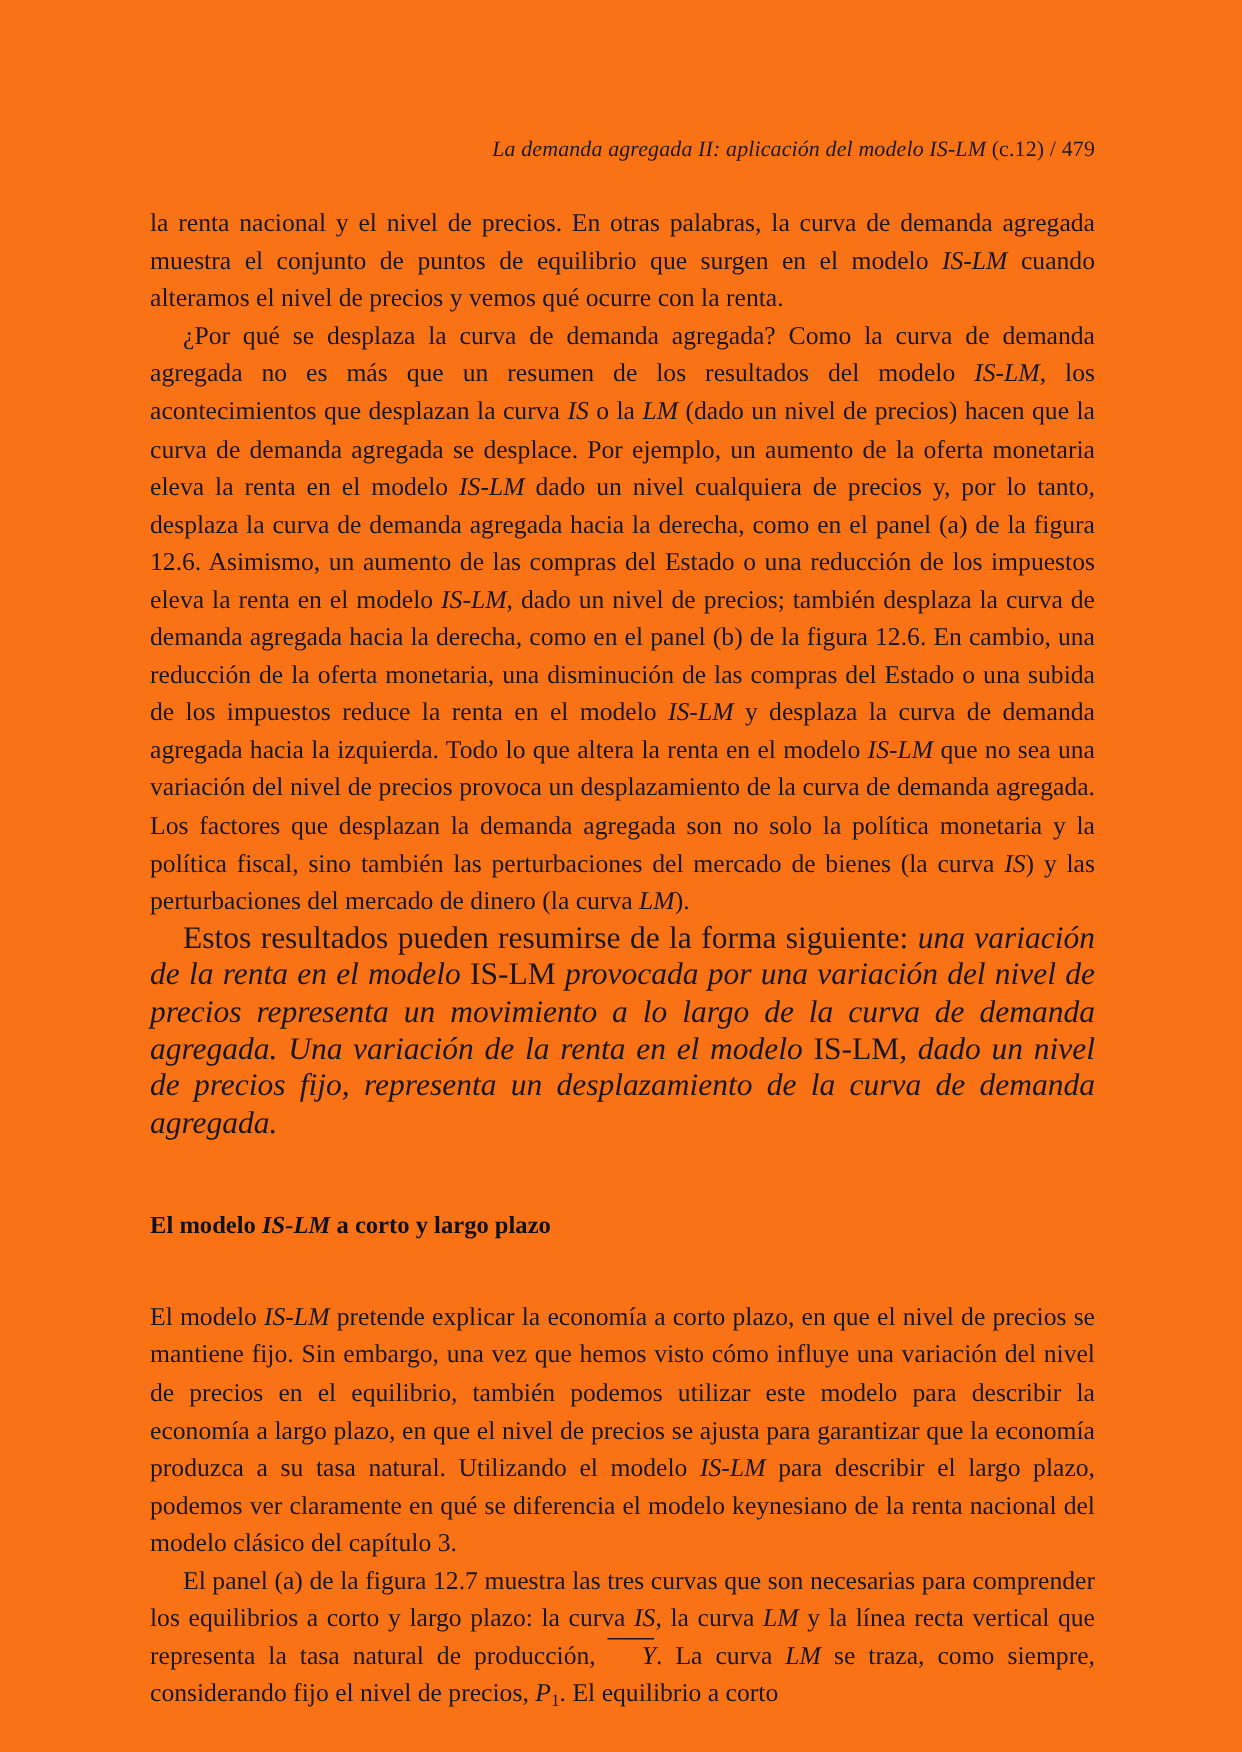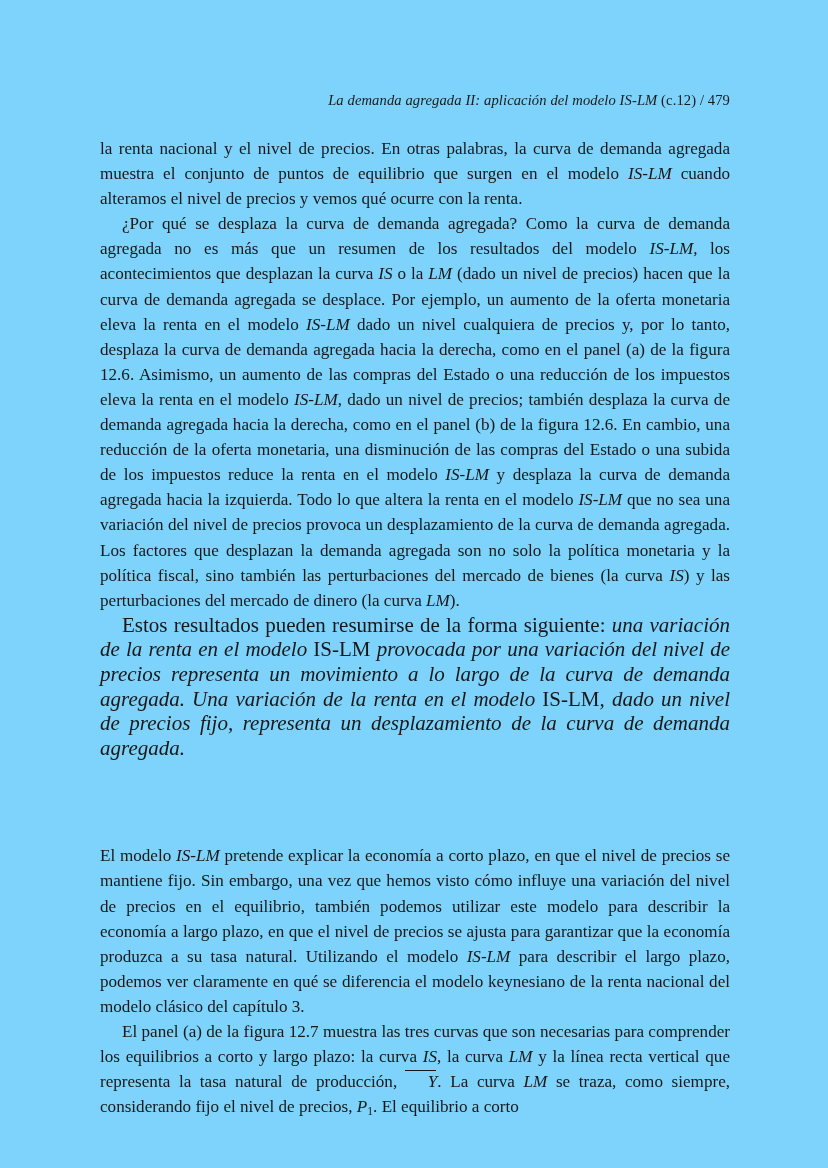--- a/index.html
+++ b/index.html
@@ -8,21 +8,21 @@
     background: #ffffff;
   }
   body {
     font-family: "Liberation Serif", "DejaVu Serif", serif;
     color: #18181a;
   }
   .page {
     position: relative;
     width: 828px;
     height: 1168px;
-    background: #7dd3fc;
+    background: #f97316;
     overflow: hidden;
     box-sizing: border-box;
   }
   .content {
     position: absolute;
     left: 100px;
     top: 0;
     width: 630px;
   }
   .running-head {
@@ -113,20 +113,21 @@
     <div class="body-block">
 
       <p class="para" id="p1"><span>la renta nacional y el nivel de precios. En otras palabras, la curva de demanda agregada muestra el conjunto de puntos de equilibrio que surgen en el modelo </span><span class="it">IS-LM</span><span> cuando alteramos el nivel de precios y vemos qué ocurre con la renta.</span></p>
 
       <p class="para indent" id="p2"><span>¿Por qué se desplaza la curva de demanda agregada? Como la curva de demanda agregada no es más que un resumen de los resultados del modelo </span><span class="it">IS-LM</span><span>, los acontecimientos que desplazan la curva </span><span class="it">IS</span><span> o la </span><span class="it">LM</span><span> (dado un nivel de precios) hacen que la curva de demanda agregada se desplace. Por ejemplo, un aumento de la oferta monetaria eleva la renta en el modelo </span><span class="it">IS-LM</span><span> dado un nivel cualquiera de precios y, por lo tanto, desplaza la curva de demanda agregada hacia la derecha, como en el panel (a) de la figura 12.6. Asimismo, un aumento de las compras del Estado o una reducción de los impuestos eleva la renta en el modelo </span><span class="it">IS-LM</span><span>, dado un nivel de precios; también desplaza la curva de demanda agregada hacia la derecha, como en el panel (b) de la figura 12.6. En cambio, una reducción de la oferta monetaria, una disminución de las compras del Estado o una subida de los impuestos reduce la renta en el modelo </span><span class="it">IS-LM</span><span> y desplaza la curva de demanda agregada hacia la izquierda. Todo lo que altera la renta en el modelo </span><span class="it">IS-LM</span><span> que no sea una variación del nivel de precios provoca un desplazamiento de la curva de demanda agregada. Los factores que desplazan la demanda agregada son no solo la política monetaria y la política fiscal, sino también las perturbaciones del mercado de bienes (la curva </span><span class="it">IS</span><span>) y las perturbaciones del mercado de dinero (la curva </span><span class="it">LM</span><span>).</span></p>
 
       <p class="emph" id="p3"><span class="roman">Estos resultados pueden resumirse de la forma siguiente: </span><span class="it">una variación de la renta en el modelo </span><span class="roman">IS-LM</span><span class="it"> provocada por una variación del nivel de precios representa un movimiento a lo largo de la curva de demanda agregada. Una variación de la renta en el modelo </span><span class="roman">IS-LM</span><span class="it">, dado un nivel de precios fijo, representa un desplazamiento de la curva de demanda agregada.</span></p>
 
       <div class="gap-before-heading"></div>
 
+      <h2 class="section-heading" id="h1"><span>El modelo </span><span class="it">IS-LM</span><span> a corto y largo plazo</span></h2>
 
       <div class="gap-after-heading"></div>
 
       <p class="para" id="p4"><span>El modelo </span><span class="it">IS-LM</span><span> pretende explicar la economía a corto plazo, en que el nivel de precios se mantiene fijo. Sin embargo, una vez que hemos visto cómo influye una variación del nivel de precios en el equilibrio, también podemos utilizar este modelo para describir la economía a largo plazo, en que el nivel de precios se ajusta para garantizar que la economía produzca a su tasa natural. Utilizando el modelo </span><span class="it">IS-LM</span><span> para describir el largo plazo, podemos ver claramente en qué se diferencia el modelo keynesiano de la renta nacional del modelo clásico del capítulo 3.</span></p>
 
       <p class="para indent" id="p5"><span>El panel (a) de la figura 12.7 muestra las tres curvas que son necesarias para comprender los equilibrios a corto y largo plazo: la curva </span><span class="it">IS</span><span>, la curva </span><span class="it">LM</span><span> y la línea recta vertical que representa la tasa natural de producción, </span><span class="overbar">Y</span><span>. La curva </span><span class="it">LM</span><span> se traza, como siempre, considerando fijo el nivel de precios, </span><span class="it">P<sub class="idx">1</sub></span><span>. El equilibrio a corto</span></p>
 
     </div>
   </div>
 </div>

